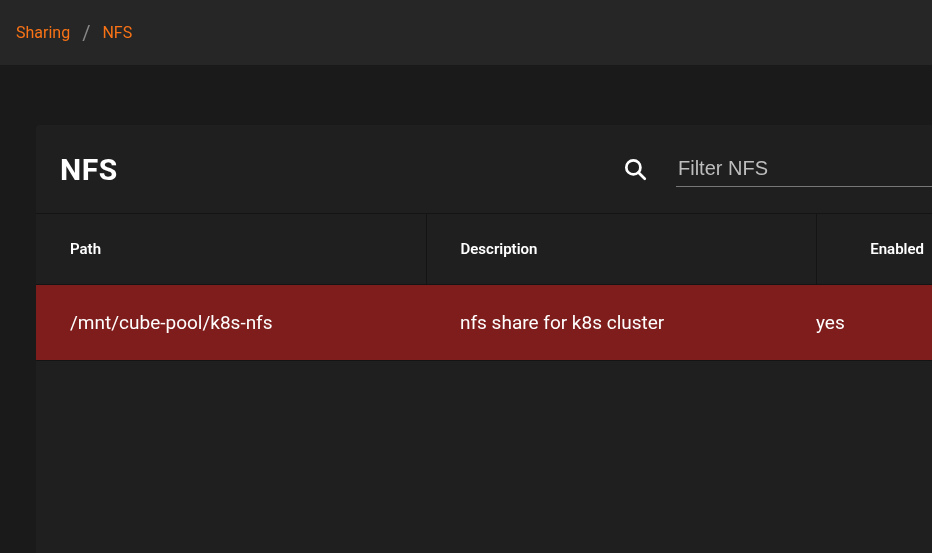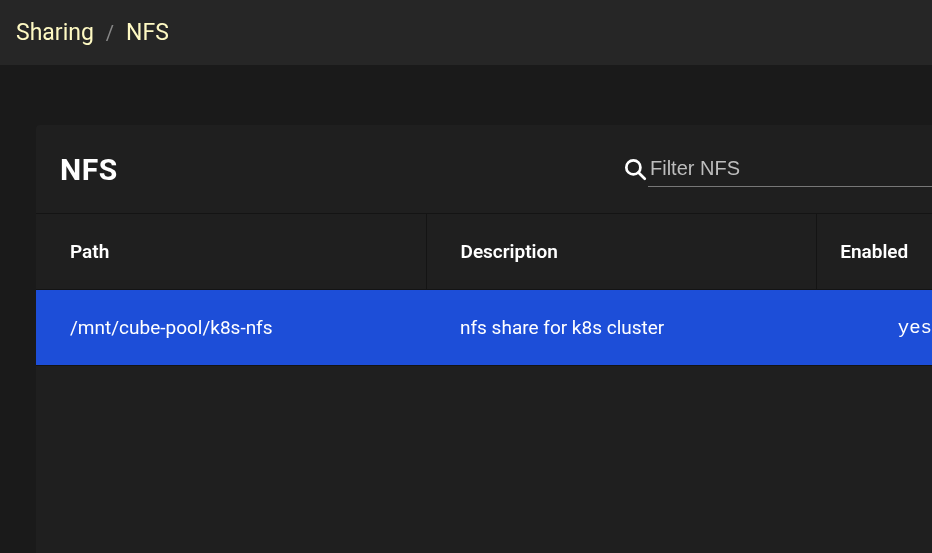--- a/index.html
+++ b/index.html
@@ -12,23 +12,23 @@
     color: #e8e8e8;
   }
   .breadcrumb {
     background: #262626;
     height: 65px;
     display: flex;
     align-items: center;
     padding: 0 16px;
   }
   .breadcrumb a {
-    color: #fef9c3;
+    color: #f97316;
     text-decoration: none;
-    font-size: 23px;
+    font-size: 16px;
     font-weight: 400;
   }
   .breadcrumb .sep {
     color: #888;
     margin: 0 12px;
     font-size: 20px;
   }
   .card {
     margin: 60px 0 0 36px;
     background: #1f1f1f;
@@ -45,21 +45,21 @@
     font-size: 30px;
     font-weight: 700;
     color: #ffffff;
     flex: 0 0 auto;
     letter-spacing: 0.5px;
   }
   .search-wrap {
     margin-left: auto;
     display: flex;
     align-items: center;
-    gap: 0;
+    gap: 28px;
     padding-right: 0;
     width: 310px;
   }
   .search-icon {
     width: 26px;
     height: 26px;
     flex: 0 0 auto;
   }
   .search-icon svg { width: 100%; height: 100%; }
   .search-input {
@@ -72,42 +72,42 @@
     padding: 6px 2px;
     outline: none;
   }
   .search-input::placeholder { color: #bdbdbd; }
   table {
     width: 100%;
     border-collapse: collapse;
   }
   thead th {
     text-align: left;
-    font-size: 19px;
+    font-size: 15px;
     font-weight: 600;
     color: #ffffff;
     padding: 26px 0 26px 34px;
     border-top: 1px solid #141414;
     border-bottom: 1px solid #141414;
     border-right: 1px solid #141414;
     background: #1f1f1f;
   }
-  thead th:last-child { border-right: none; text-align: center; padding-left: 0; padding-right: 0;}
+  thead th:last-child { border-right: none; text-align: right; padding-left: 0; padding-right: 8px;}
   .col-path { width: 390px; }
   .col-desc { width: 390px; }
   .col-enabled { width: auto; }
   tbody td {
     font-size: 19px;
     font-weight: 400;
     color: #ffffff;
     padding: 26px 0 26px 34px;
     border-bottom: 1px solid #141414;
-    background: #1d4ed8;
+    background: #7f1d1d;
   }
-  tbody td:last-child { text-align: right; padding-left: 0; font-family: Liberation Mono, monospace;}
+  tbody td:last-child { text-align: left; padding-left: 0;}
 </style>
 </head>
 <body>
 
 <div class="breadcrumb">
   <a href="#">Sharing</a>
   <span class="sep">/</span>
   <a href="#">NFS</a>
 </div>
 

